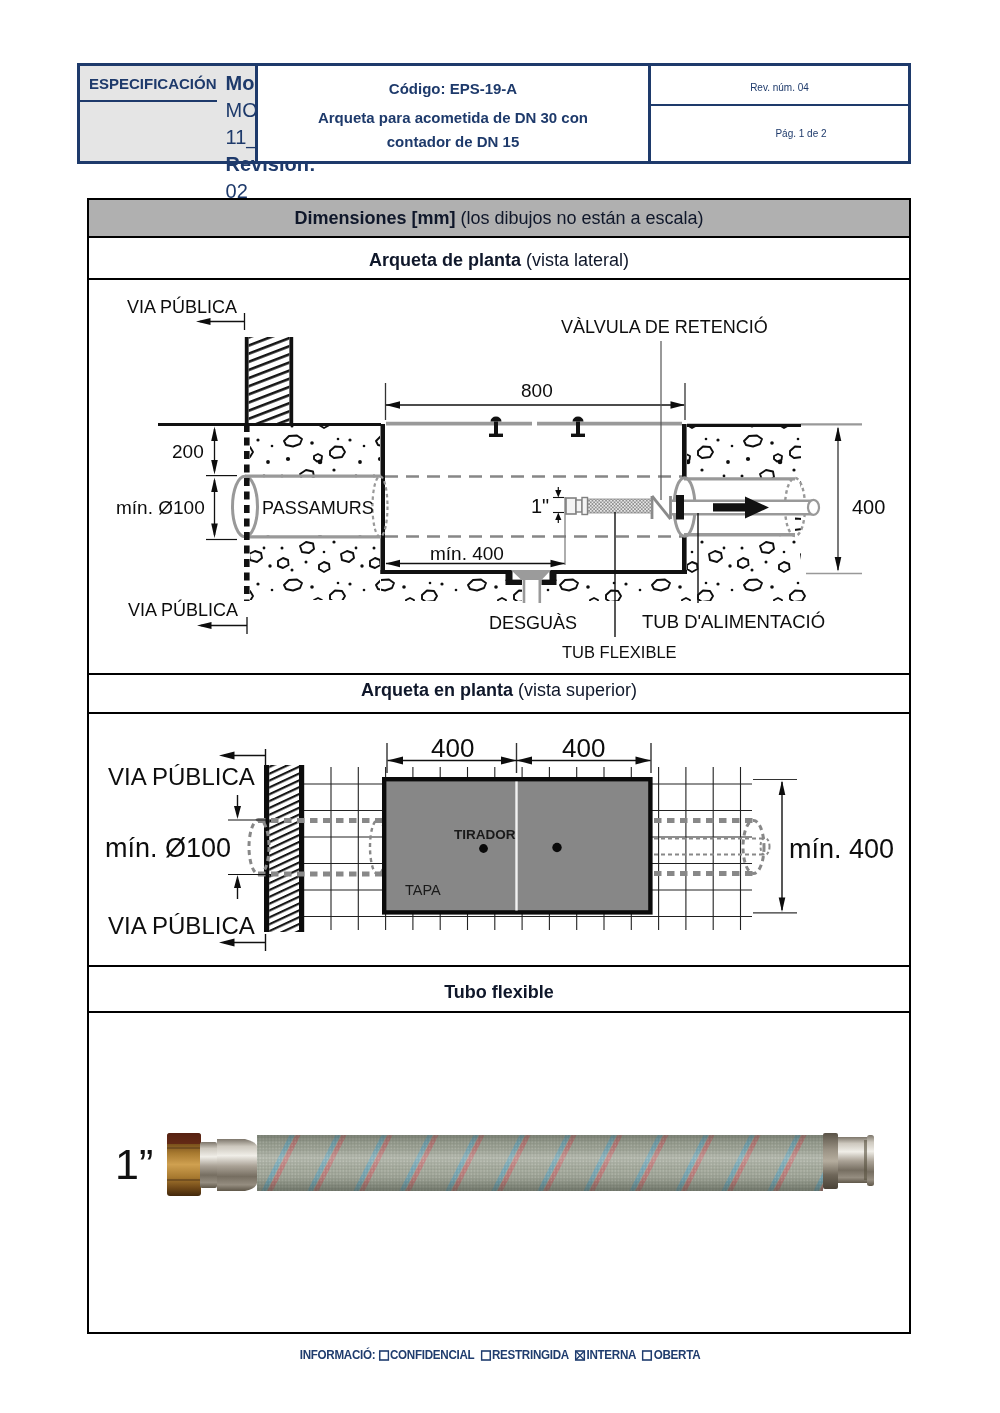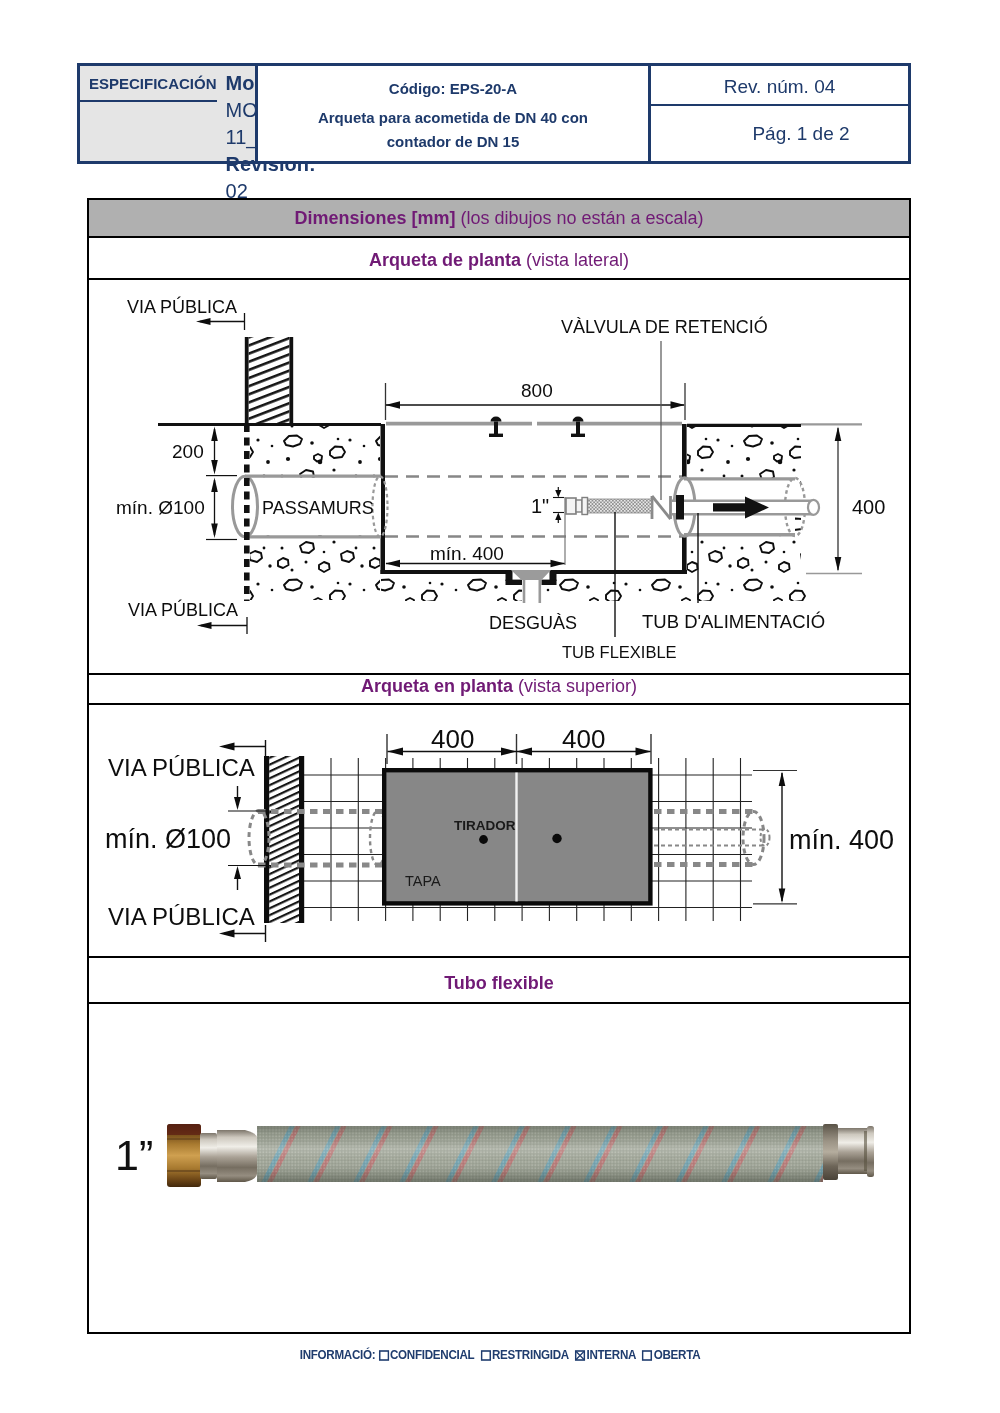--- a/index.html
+++ b/index.html
@@ -12,35 +12,35 @@
   #hdr .c1{width:149px;border-right:3px solid #1e3a6b;box-sizing:border-box;
            display:flex;align-items:center;justify-content:center;background:#fff;}
   #hdr .c2{width:178px;border-right:3px solid #1e3a6b;box-sizing:border-box;
            background:#e5e5e5;display:flex;flex-direction:row;}
   #hdr .c2 .t{height:36px;border-bottom:2.5px solid #1e3a6b;box-sizing:border-box;
            display:flex;align-items:center;padding-left:9px;font-weight:bold;font-size:15px;}
   #hdr .c2 .b{flex:1;padding:4px 2px 0 9px;font-size:20px;line-height:27px;}
   #hdr .c3{width:393px;border-right:3px solid #1e3a6b;box-sizing:border-box;padding-top:4px;
            display:flex;flex-direction:column;align-items:center;justify-content:center;
            font-weight:bold;font-size:15px;text-align:center;line-height:24px;background:#fff;}
-  #hdr .c4{flex:1;display:flex;flex-direction:column;font-size:19px;background:#fff;}
+  #hdr .c4{flex:1;display:flex;flex-direction:column;font-size:10px;background:#fff;}
   #hdr .c4 .t{height:40px;border-bottom:2.5px solid #1e3a6b;box-sizing:border-box;
            display:flex;align-items:center;justify-content:center;padding-top:4px;}
   #hdr .c4 .b{flex:1;display:flex;align-items:center;justify-content:center;padding-left:43px;}
   .logotxt{font-weight:bold;font-size:18px;line-height:18.5px;color:#1e3a6b;
            letter-spacing:-0.5px;margin-left:8px;}
   
   #main{left:87px;top:198px;width:824px;height:1136px;border:2px solid #000;
         box-sizing:border-box;}
   .bar{border-bottom:2px solid #000;box-sizing:border-box;display:flex;
-       align-items:center;justify-content:center;font-size:18px;color:#701a75;}
+       align-items:center;justify-content:center;font-size:18px;color:#0f172a;}
   #bar1{height:38px;background:#b0b0b0;}
   #bar2{height:42px;background:#fff;}
   #bar2 span{position:relative;top:2px;}
-  #bar3{height:30px;background:#fff;}
+  #bar3{height:39px;background:#fff;}
   #bar3 span{position:relative;top:-3px;}
   #bar4{height:46px;background:#fff;font-weight:bold;}
   #bar4 span{position:relative;top:3px;}
   .sect{position:relative;border-bottom:2px solid #000;box-sizing:border-box;overflow:hidden;}
   #profile{height:395px;}
   #plan{height:253px;}
   #hose{height:323px;border-bottom:none;}
   
   #foot{left:0;top:1348px;width:1000px;text-align:center;font-size:12px;letter-spacing:-0.3px;transform:scaleX(0.97);transform-origin:500px 0;
         font-weight:bold;color:#1f3c6e;}
@@ -48,22 +48,22 @@
 </style>
 </head>
 <body>
 
 <div class="abs" id="hdr">
   <div class="c2">
     <div class="t">ESPECIFICACIÓN</div>
     <div class="b"><b>Modelo:</b> MOD-11_1a<br><b>Revisión:</b> 02</div>
   </div>
   <div class="c3">
-    <div style="margin-bottom:5px;">Código: EPS-20-A</div>
-    <div>Arqueta para acometida de DN 40 con</div>
+    <div style="margin-bottom:5px;">Código: EPS-19-A</div>
+    <div>Arqueta para acometida de DN 30 con</div>
     <div>contador de DN 15</div>
   </div>
   <div class="c4">
     <div class="t">Rev. núm. 04</div>
     <div class="b">Pág. 1 de 2</div>
   </div>
 </div>
 
 <div class="abs" id="main">
   <div class="bar" id="bar1">

